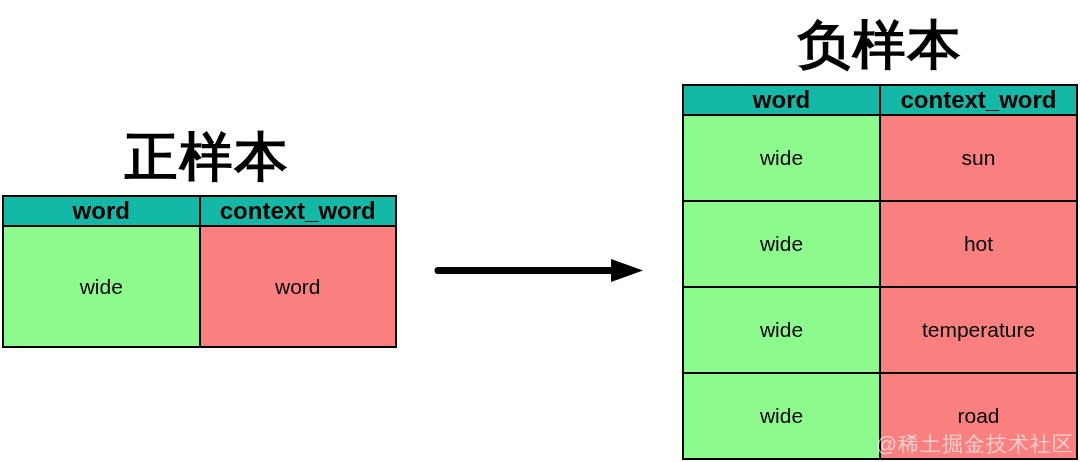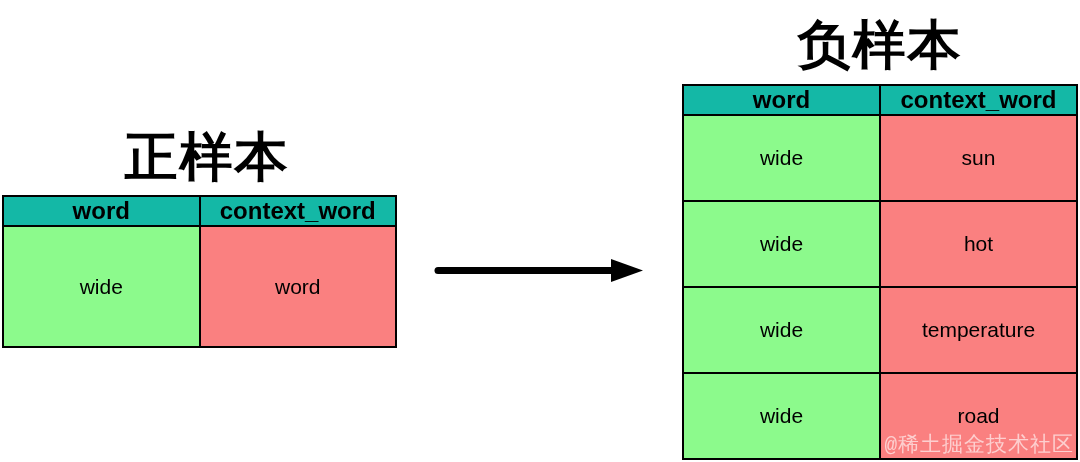--- a/index.html
+++ b/index.html
@@ -56,21 +56,20 @@
   }
 
   .watermark {
     position: absolute;
     right: 6px;
     bottom: 4px;
     font-size: 21px;
     color: rgba(255, 255, 255, 0.62);
     letter-spacing: 1px;
     white-space: nowrap;
-    font-family: Liberation Mono, monospace;
   }
 </style>
 </head>
 <body>
 
 <div class="canvas">
 
   <div class="table-title pos-title">正样本</div>
 
   <table class="sample-table pos-table">

